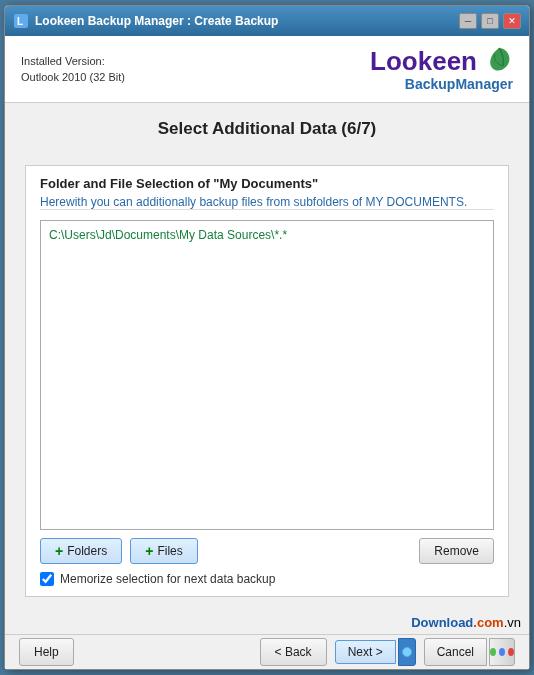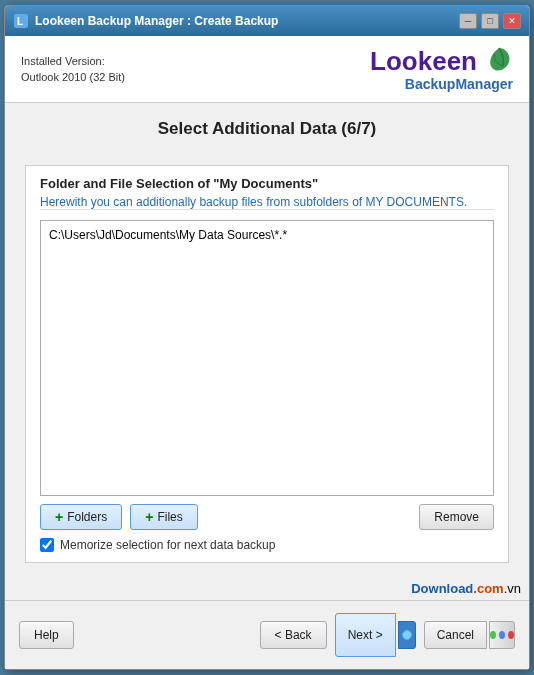--- a/index.html
+++ b/index.html
@@ -142,21 +142,21 @@
       border: none;
       border-top: 1px solid #ddd;
       margin-bottom: 10px;
     }
     .file-list {
       flex: 1;
       border: 1px solid #aaa;
       background: white;
       padding: 6px;
       font-size: 12px;
-      color: #000000;
+      color: #15803d;
       overflow-y: auto;
     }
     .file-entry {
       padding: 1px 2px;
     }
     .btn-row {
       display: flex;
       gap: 8px;
       margin-top: 8px;
     }
@@ -193,23 +193,22 @@
       height: 14px;
     }
     .checkbox-label {
       font-size: 12px;
       color: #333;
     }
 
     .footer-area {
       background: #f0f0f0;
       border-top: 1px solid #ccc;
-      padding: 12px 14px;
-      display: flex;
-      align-items: center;
+      padding: 3px 14px;
+      display: flex;
       justify-content: space-between;
       flex-shrink: 0;
     }
     .footer-right {
       display: flex;
       align-items: center;
       gap: 8px;
     }
     .nav-btn {
       height: 28px;
@@ -223,21 +222,21 @@
       display: flex;
       align-items: center;
       gap: 4px;
     }
     .next-group {
       display: flex;
       align-items: center;
       gap: 2px;
     }
     .next-btn {
-      height: 44px;
+      height: 24px;
       padding: 0 12px;
       border: 1px solid #5a9adc;
       background: linear-gradient(to bottom, #e0f0ff, #c8e0f8);
       cursor: pointer;
       font-size: 12px;
       border-radius: 3px 0 0 3px;
       color: #222;
     }
     .next-dot {
       width: 18px;

